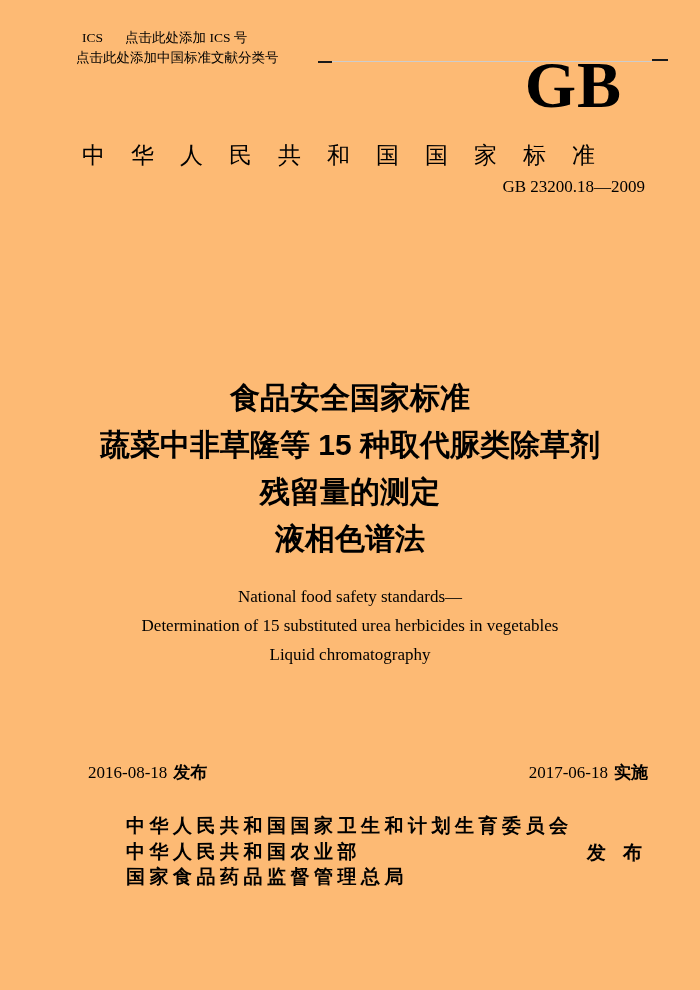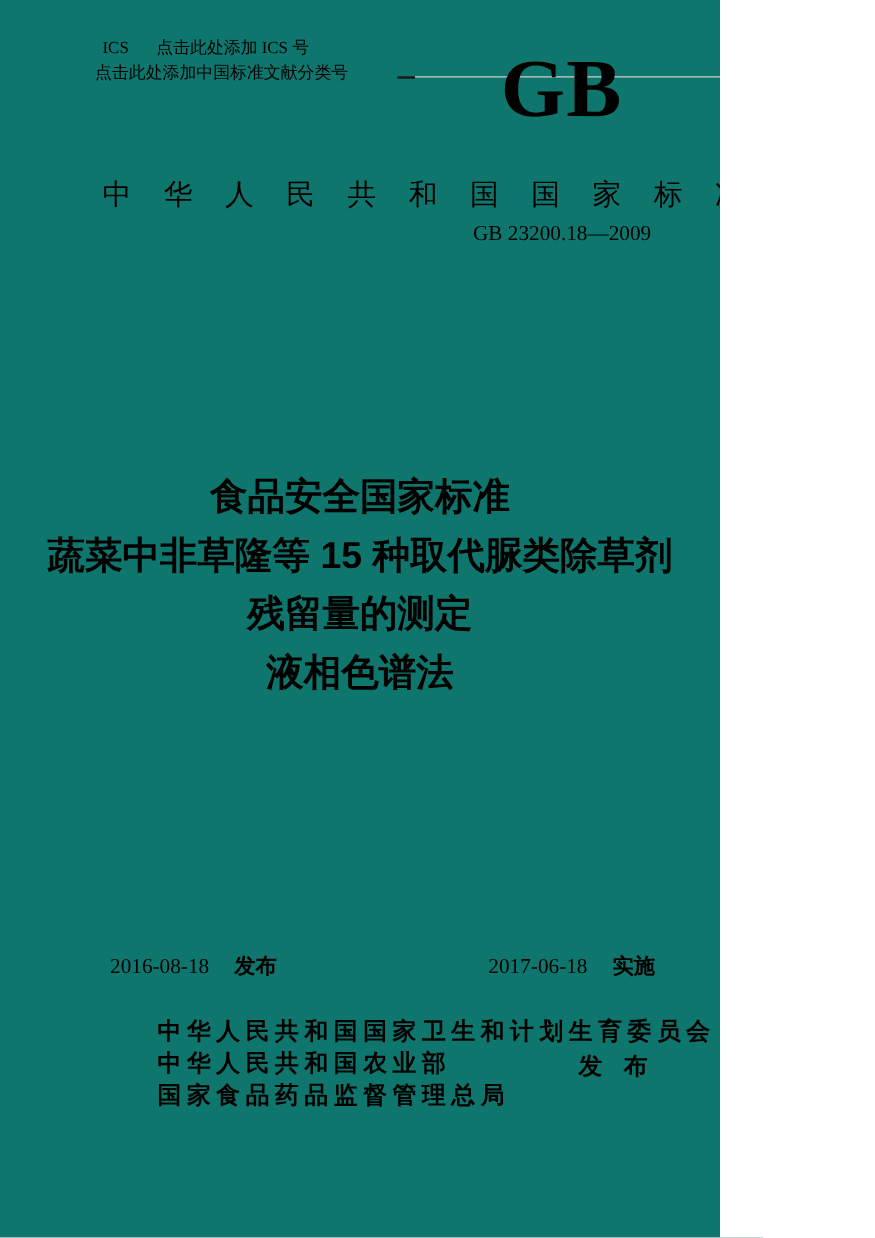--- a/index.html
+++ b/index.html
@@ -1,40 +1,40 @@
 <!DOCTYPE html>
 <html><head>
 <meta charset="utf-8">
 <style>
   html,body{margin:0;padding:0;background:#ffffff;}
   .page{
     position:relative;
-    width:576px;height:990px;
-    background:#0f766e;
+    width:700px;height:990px;
+    background:#fdba74;
     color:#000;
     overflow:hidden;
     font-family:"Liberation Serif","DejaVu Serif",serif;
   }
   
   .ics-line1{
     position:absolute;left:82px;top:29px;
     font-size:13.5px;line-height:17px;white-space:nowrap;
   }
   .ics-line1 .ics-ph{margin-left:22px;}
   .ics-line2{
     position:absolute;left:76px;top:49px;
     font-size:13.5px;line-height:17px;white-space:nowrap;
   }
   
   .dash-left{position:absolute;left:318px;top:61px;width:14px;height:2px;background:#1a1a1a;}
   .dash-right{position:absolute;left:652px;top:59px;width:16px;height:2px;background:#1a1a1a;}
   .faint-rule{position:absolute;left:332px;top:61px;width:320px;height:1px;background:#cccccc;}
   
   .gb-logo{
-    position:absolute;right:78px;top:39px;
+    position:absolute;right:78px;top:52px;
     font-family:"Liberation Serif","DejaVu Serif",serif;
     font-weight:700;font-size:66px;line-height:1;letter-spacing:1px;
   }
   
   .nat-banner{
     position:absolute;left:82px;top:138px;
     font-family:Liberation Sans, sans-serif;
     font-size:23px;line-height:34px;letter-spacing:26px;
     white-space:nowrap;font-weight:500;
   }
@@ -55,21 +55,21 @@
     position:absolute;left:0;right:0;top:582px;
     text-align:center;
     font-size:17px;line-height:29px;
   }
   
   .date-issue{position:absolute;left:88px;top:761px;font-size:17px;white-space:nowrap;}
   .date-impl{position:absolute;right:52px;top:761px;font-size:17px;white-space:nowrap;}
   .date-num{font-family:"Liberation Serif","DejaVu Serif",serif;}
   .date-label{
     font-family:"Liberation Sans","DejaVu Sans",sans-serif;
-    font-weight:700;margin-left:20px;
+    font-weight:700;margin-left:6px;
   }
   
   .agencies{
     position:absolute;left:85px;top:813px;
     font-family:"Liberation Sans","DejaVu Sans",sans-serif;
     font-weight:700;font-size:19px;line-height:25.5px;letter-spacing:4.5px;
     white-space:nowrap;
     margin-left:41px;
   }
   .publish-label{
@@ -100,20 +100,25 @@
     <div>GB 23200.18—2009</div>
   </div>
 
   <div class="cn-title">
     <div>食品安全国家标准</div>
     <div>蔬菜中非草隆等 15 种取代脲类除草剂</div>
     <div>残留量的测定</div>
     <div>液相色谱法</div>
   </div>
 
+  <div class="en-title">
+    <div>National food safety standards—</div>
+    <div>Determination of 15 substituted urea herbicides in vegetables</div>
+    <div>Liquid chromatography</div>
+  </div>
 
   <div class="date-issue">
     <span class="date-num">2016-08-18</span><span class="date-label">发布</span>
   </div>
   <div class="date-impl">
     <span class="date-num">2017-06-18</span><span class="date-label">实施</span>
   </div>
 
   <div class="agencies">
     <div>中华人民共和国国家卫生和计划生育委员会</div>

